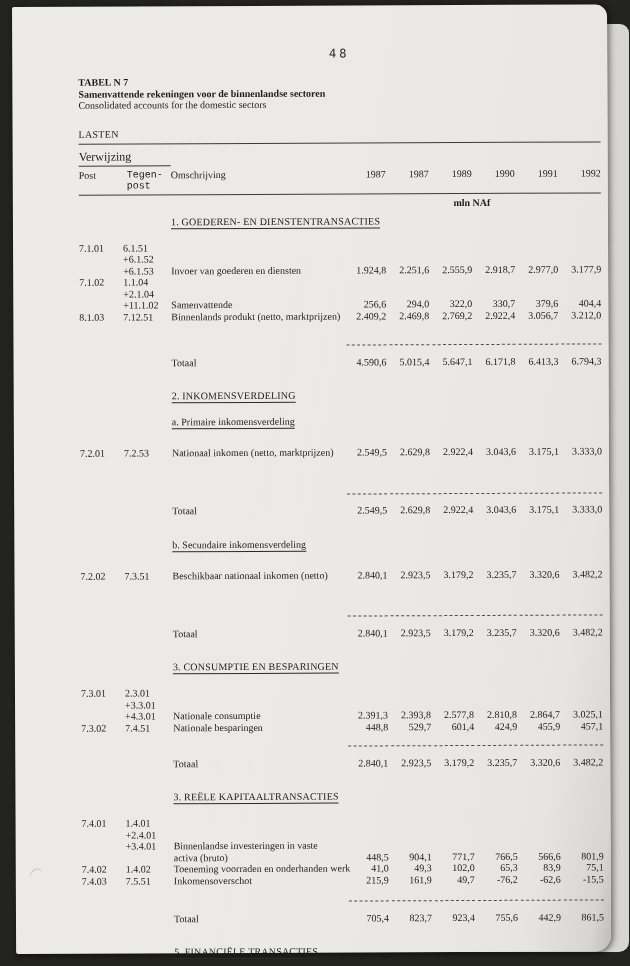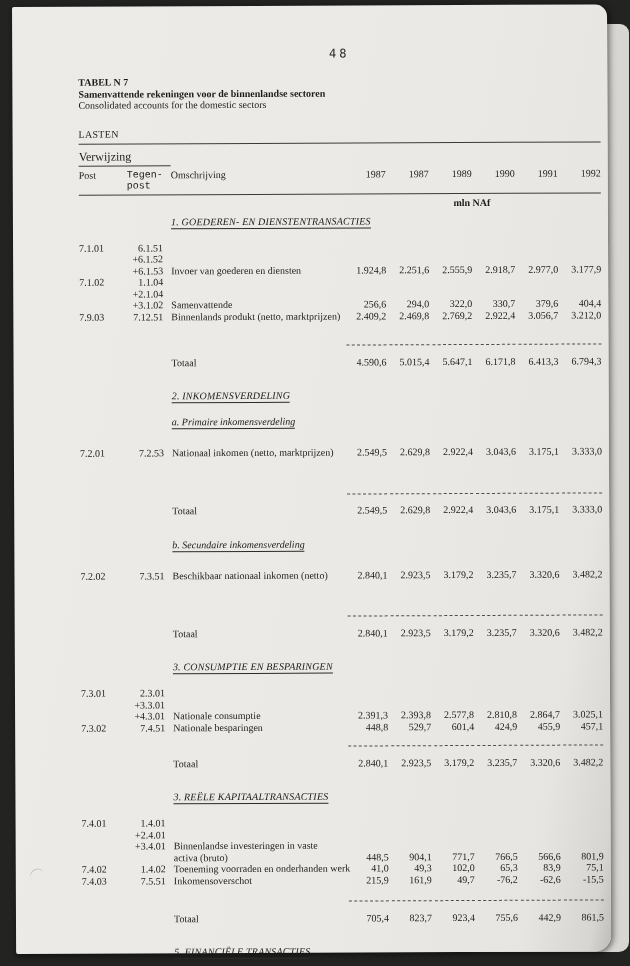--- a/index.html
+++ b/index.html
@@ -32,29 +32,29 @@
   .lasten-block{margin-top:12px;border-bottom:1px solid #3a3a38;padding-bottom:2px;}
   .lasten-block span{font-weight:normal;font-size:10px;letter-spacing:0.3px;}
   .verwijzing{width:92px;border-bottom:1px solid #3a3a38;padding:2px 0 1px;}
   .verwijzing span{font-size:12px;}
   .grid-row{
     display:grid;
     grid-template-columns:44px 40px 180px repeat(6,43px);
     line-height:11.5px;
   }
   .cell{font-size:10px;white-space:nowrap;}
-  .cell.tegen{text-align:right;}
+  .cell.tegen{}
   .cell.label{padding-left:8px;}
   .cell.val{text-align:right;}
   .head-row{padding-top:3px;border-bottom:1px solid #3a3a38;padding-bottom:2px;}
   .head-row .cell.tegen{text-align:left;padding-left:4px;font-family:Liberation Mono, monospace;}
   .unit-row{margin:3px 0 7px 264px;width:258px;text-align:center;font-weight:bold;font-size:10px;}
   .sec-heading{margin:0 0 15px 92px;font-size:10px;letter-spacing:0.2px;}
   .sub-heading{margin:2px 0 20px 92px;font-size:10px;}
-  .u{border-bottom:1px solid #2b2b29;padding-bottom:1px;font-style:italic;}
+  .u{border-bottom:1px solid #2b2b29;padding-bottom:1px;}
   .group{margin-bottom:22px;}
   .section{margin-bottom:1px;}
   .total-block{margin-top:10px;}
   .section.s0 .total-block{margin-top:18px;}
   .section.s1 .group .total-block{margin-top:30px;}
   .section.s2 .total-block{margin-top:8px;}
   .section.s3 .total-block{margin-top:10px;}
   .total-row{margin-top:5px;}
   .dash{display:inline-block;width:40px;border-top:1px dashed #4d4d4b;height:2px;vertical-align:middle;}
   .pencil-mark{
@@ -159,31 +159,31 @@
               <div class="cell label"></div>
               <div class="cell val"></div>
               <div class="cell val"></div>
               <div class="cell val"></div>
               <div class="cell val"></div>
               <div class="cell val"></div>
               <div class="cell val"></div>
             </div>
             <div class="grid-row">
               <div class="cell post"></div>
-              <div class="cell tegen">+3.1.02</div>
+              <div class="cell tegen">+11.1.02</div>
               <div class="cell label">Samenvattende</div>
               <div class="cell val">256,6</div>
               <div class="cell val">294,0</div>
               <div class="cell val">322,0</div>
               <div class="cell val">330,7</div>
               <div class="cell val">379,6</div>
               <div class="cell val">404,4</div>
             </div>
             <div class="grid-row">
-              <div class="cell post">7.9.03</div>
+              <div class="cell post">8.1.03</div>
               <div class="cell tegen">7.12.51</div>
               <div class="cell label">Binnenlands produkt (netto, marktprijzen)</div>
               <div class="cell val">2.409,2</div>
               <div class="cell val">2.469,8</div>
               <div class="cell val">2.769,2</div>
               <div class="cell val">2.922,4</div>
               <div class="cell val">3.056,7</div>
               <div class="cell val">3.212,0</div>
             </div>
             <div class="total-block">

